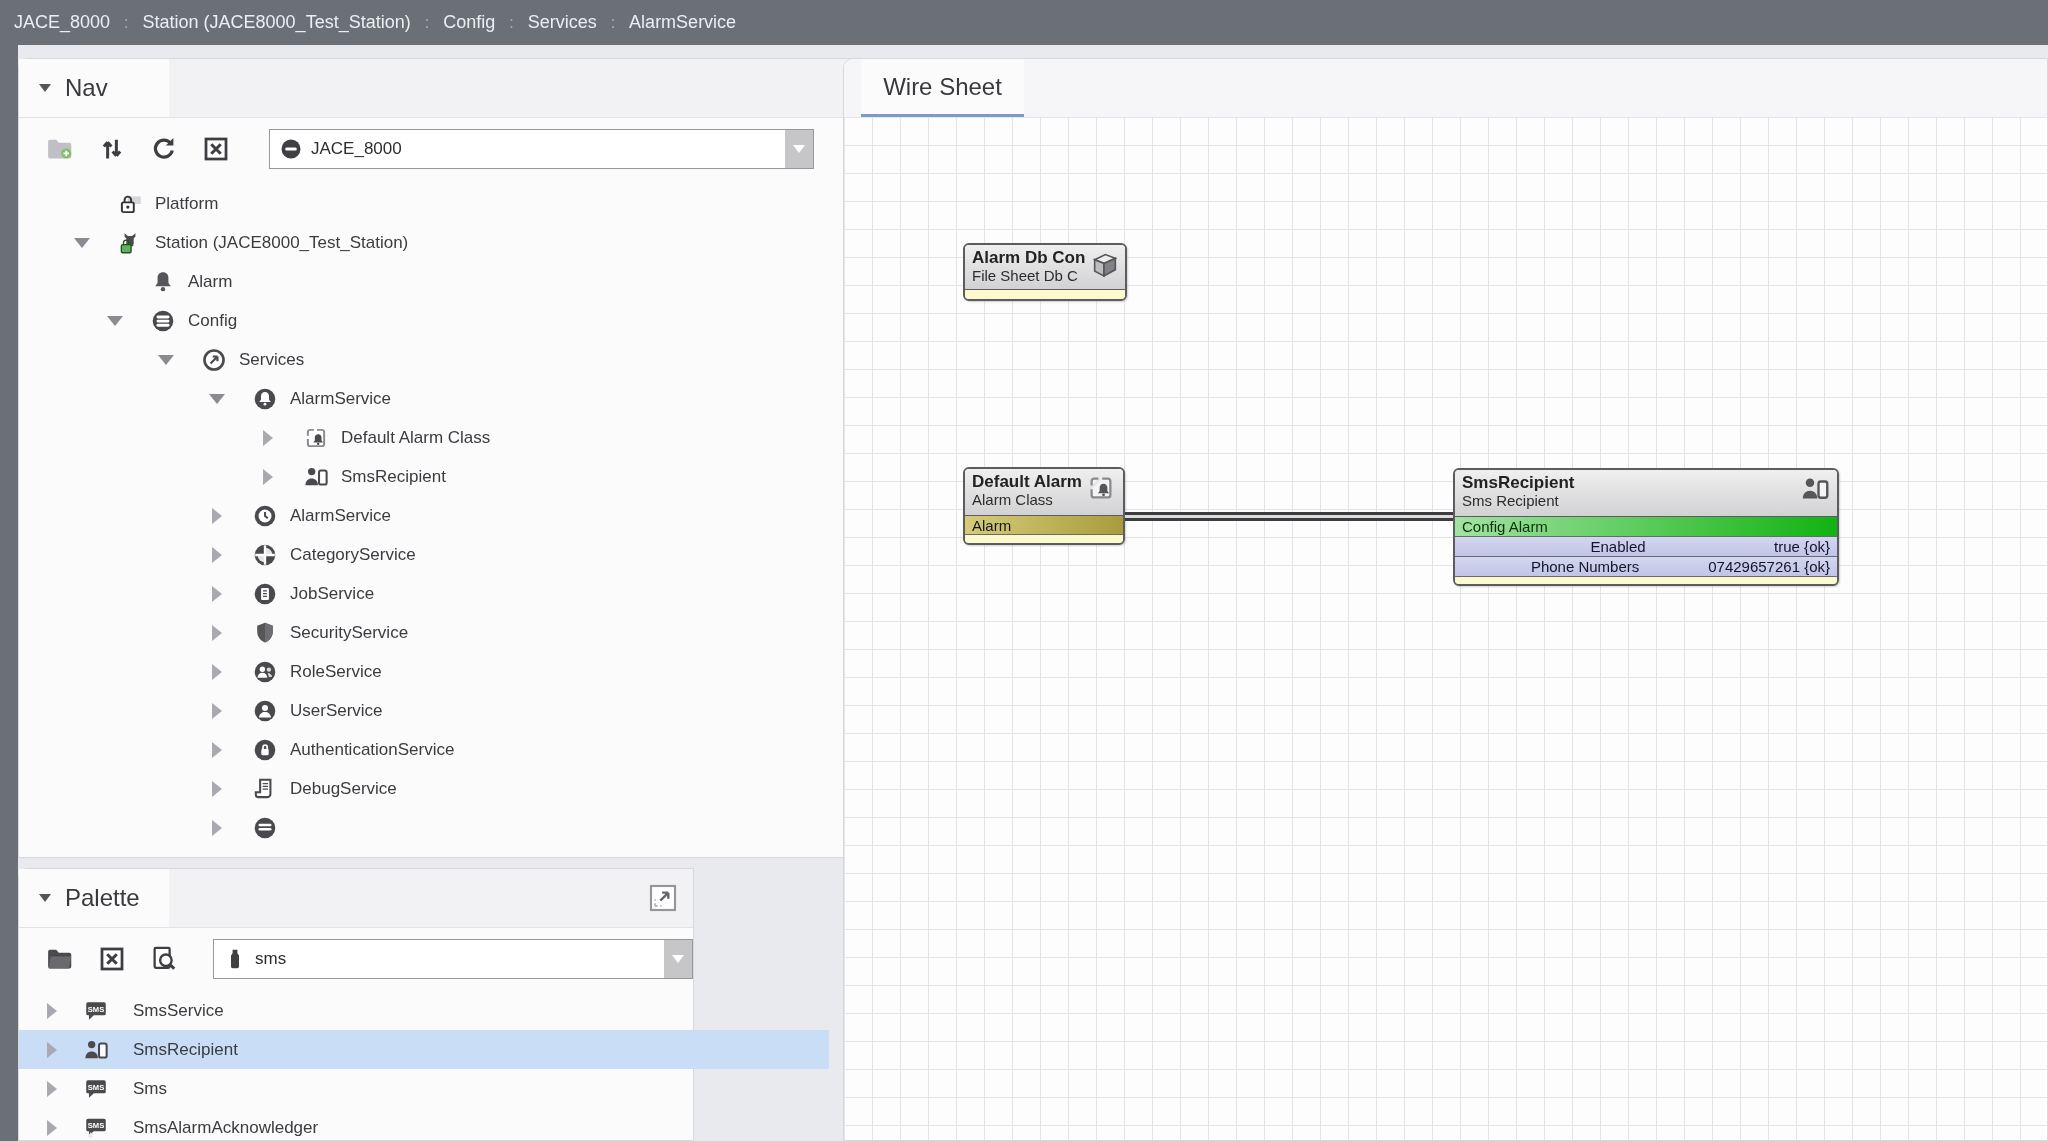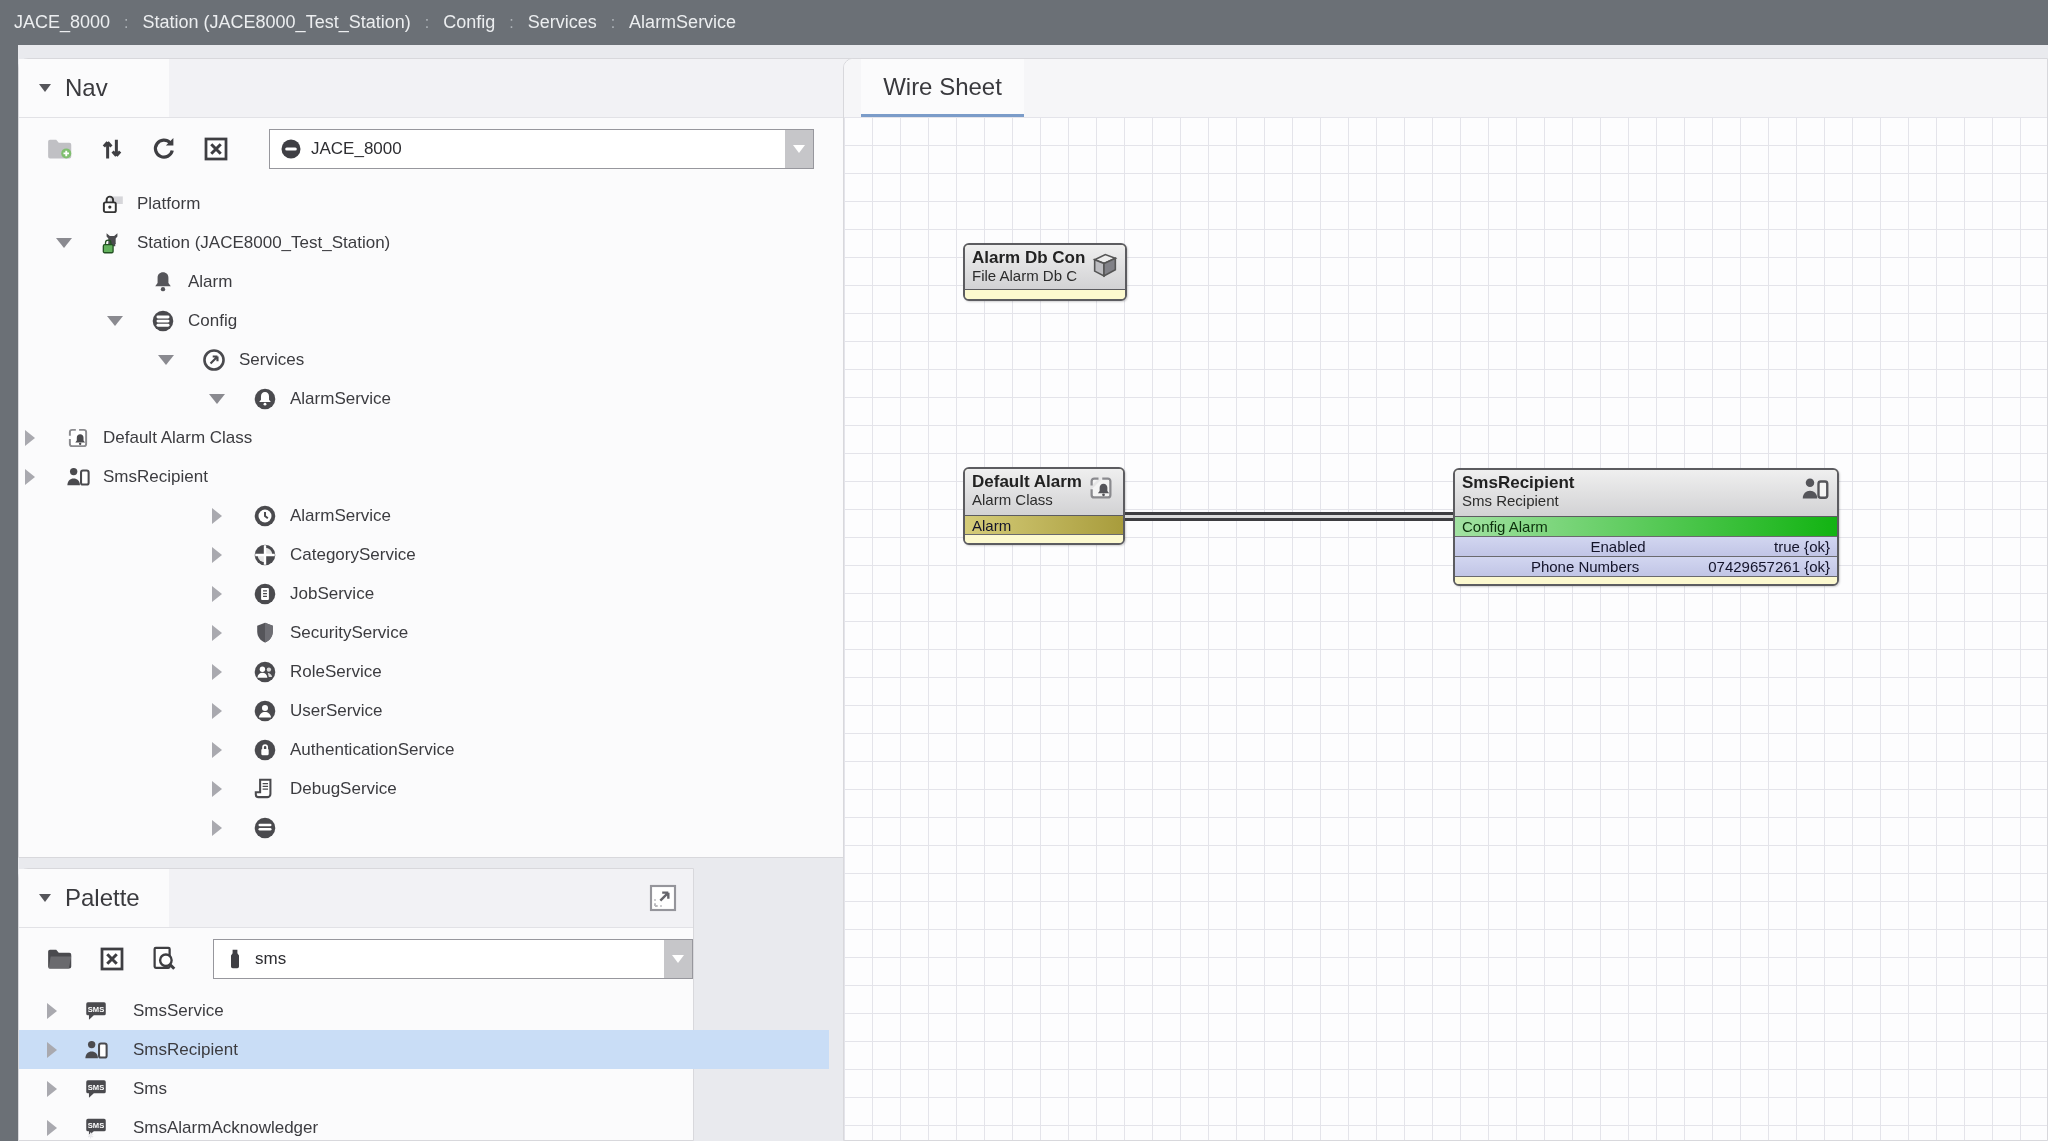--- a/index.html
+++ b/index.html
@@ -37,21 +37,21 @@
   .pal-combo{width:580px;margin-left:34px;}
 
   
   .tree{position:absolute;left:0;top:122px;width:778px;height:672px;overflow:hidden;}
   .tree-row,.pal-row{position:absolute;left:0;width:100%;height:39px;display:flex;align-items:center;box-sizing:border-box;cursor:pointer;}
   .row-label{font-size:17px;color:#3c3c40;white-space:nowrap;}
   .exp{width:22px;height:22px;flex:none;margin-right:24px;display:flex;align-items:center;justify-content:center;}
   .exp.down span{width:0;height:0;border-left:8px solid transparent;border-right:8px solid transparent;border-top:10px solid #8a8a90;}
   .exp.right span{width:0;height:0;border-top:8px solid transparent;border-bottom:8px solid transparent;border-left:10px solid #a9a9af;}
   .t-icon{width:26px;height:26px;flex:none;margin-right:12px;}
-  .lvl0{padding-left:34px}.lvl1{padding-left:85px}.lvl2{padding-left:136px}.lvl3{padding-left:187px}.lvl4{}
+  .lvl0{padding-left:52px}.lvl1{padding-left:85px}.lvl2{padding-left:136px}.lvl3{padding-left:187px}.lvl4{padding-left:238px}
 
   
   .vscroll{position:absolute;right:4px;top:127px;width:24px;height:670px;background:#f3f3f5;}
   .vs-arrow{position:absolute;left:0;width:24px;height:20px;display:flex;align-items:center;justify-content:center;cursor:pointer;}
   .vs-arrow.up span{width:0;height:0;border-left:7px solid transparent;border-right:7px solid transparent;border-bottom:9px solid #b9b9bd;}
   .vs-arrow.down span{width:0;height:0;border-left:7px solid transparent;border-right:7px solid transparent;border-top:9px solid #b9b9bd;}
   .vs-thumb{position:absolute;left:1px;width:22px;background:#bcbcc0;cursor:pointer;}
 
   .pal-list{position:absolute;left:0;top:122px;width:810px;height:149px;overflow:hidden;}
   .pal-row{padding-left:22px;}
@@ -474,21 +474,21 @@
         <span class="label">Wire Sheet</span>
         <span class="underline"></span>
       </div>
     </div>
 
     <div class="grid">
 
       <div class="block" style="left:119px;top:126px;width:164px;height:58px;">
         <div class="blk-header" style="height:38px;">
           <div class="blk-title">Alarm Db Config</div>
-          <div class="blk-sub">File Alarm Db C</div>
+          <div class="blk-sub">File Sheet Db C</div>
           <span class="blk-hicon">
             <svg viewBox="0 0 24 24" width="32" height="32">
                 <path d="M5 8l8-3.8L20.5 7 12 10.8z" fill="#ececec" stroke="#555" stroke-width="1.2"></path>
                 <path d="M5 8v8.6l7 3.6v-9.4z" fill="#bdbdc1" stroke="#555" stroke-width="1.2"></path>
                 <path d="M20.5 7v8.6l-8.5 4.6v-9.4z" fill="#818187" stroke="#555" stroke-width="1.2"></path>
               </svg>
           </span>
         </div>
         <div class="yellow-row"></div>
       </div>

